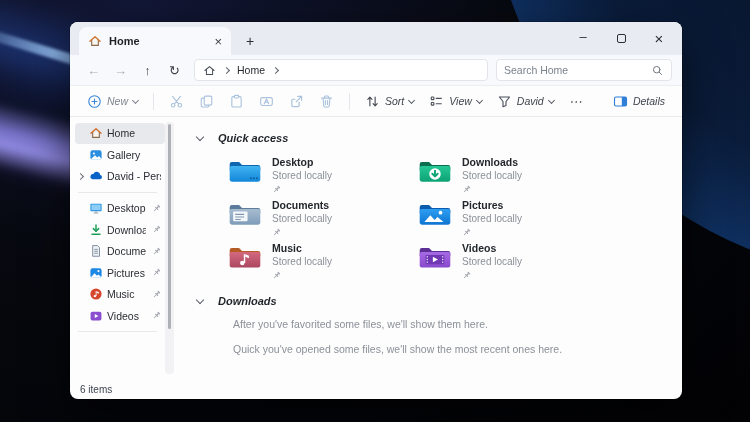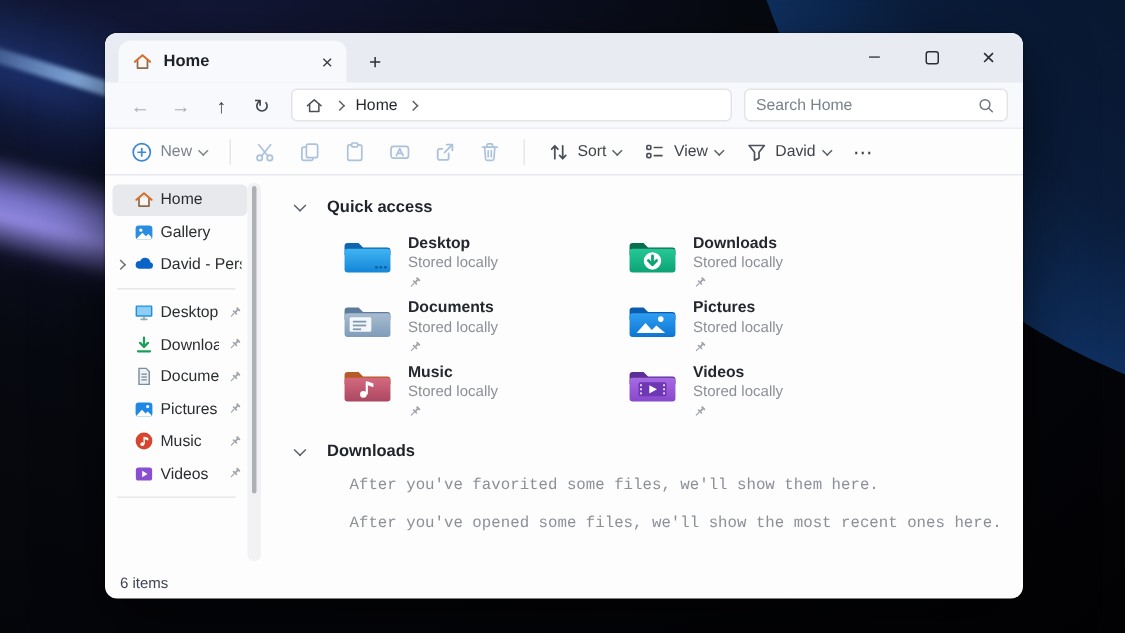--- a/index.html
+++ b/index.html
@@ -52,21 +52,21 @@
   .crumb { font-size:10.5px; color:#26292e; }
   .searchbar { width:176px; height:22px; margin-left:8px; background:#fff; border:1px solid #e2e4e9;
     border-radius:4px; display:flex; align-items:center; padding:0 7px; gap:4px; }
   .searchbar input { flex:1; border:none; outline:none; background:transparent; font-family:"Liberation Sans",sans-serif;
     font-size:10.5px; color:#3c4046; min-width:0; }
   .searchbar input::placeholder { color:#7a828c; }
 
   
   .toolbar { height:31px; background:#fdfdfe; border-bottom:1px solid #e7e9ed; display:flex; align-items:center;
     padding:0 10px; gap:1px; flex:0 0 auto; }
-  .tb-btn { display:flex; align-items:center; gap:5px; padding:0 7px; height:24px; border-radius:4px; }
+  .tb-btn { display:flex; align-items:center; gap:5px; padding:0 7px; height:24px; border-radius:4px;font-style:italic; }
   .tb-label { font-size:10.5px; color:#3f444b; }
   .tb-label.dim { color:#7d838c; }
   .tb-sep { width:1px; height:17px; background:#e3e6ea; margin:0 7px; }
   .more-dots { font-size:13px; color:#3f444b; letter-spacing:1px; }
   .details-btn { margin-left:auto; }
 
   
   .chev { display:inline-block; width:5px; height:5px; border-right:1.2px solid #5a6068; border-bottom:1.2px solid #5a6068; }
   .chev.down { transform:rotate(45deg); margin-top:-2px; }
   .chev.right { transform:rotate(-45deg); }
@@ -84,30 +84,30 @@
   .s-label { font-size:10.5px; color:#2a2d32; white-space:nowrap; overflow:hidden; flex:1; }
   .pin-slot { flex:0 0 auto; margin-left:2px; }
   .pin-slot svg { width:9px; height:9px; display:block; opacity:.8; }
   .side-divider { height:1px; background:#e6e8ea; margin:5px 8px 5px 3px; }
   .sb-track { width:9px; flex:0 0 auto; position:relative; margin:5px 0; background:#f2f2f4; border-radius:4px; }
   .sb-thumb { position:absolute; top:2px; left:3px; width:3px; height:205px; background:#adb0b5; border-radius:2px; }
 
   
   .main { flex:1; padding:12px 8px 0 18px; overflow:hidden; }
   .section-header { display:flex; align-items:center; gap:15px; height:18px; padding-left:5px; }
-  .sec-title { font-weight:700; font-size:11px; color:#1f2328; }
+  .sec-title { font-weight:700; font-size:11px; color:#1f2328;font-style:italic; }
   .tiles { display:grid; grid-template-columns:190px 190px; margin:9px 0 2px 36px; row-gap:4px; }
   .tile { display:flex; gap:10px; align-items:flex-start; height:39px; }
   .t-icon { width:34px; height:28px; flex:0 0 auto; margin-top:1px; }
   .t-icon svg { width:34px; height:28px; display:block; }
   .t-name { font-size:10.5px; font-weight:700; color:#24272c; line-height:1.25; }
   .t-sub { font-size:10px; color:#8b9097; line-height:1.3; }
   .t-pin { margin-top:2px; }
   .t-pin svg { width:9px; height:9px; opacity:.8; }
-  .hint { margin:8px 0 13px 41px; color:#8b9097; font-size:10.5px;font-family:Liberation Mono, monospace; }
+  .hint { margin:8px 0 13px 41px; color:#8b9097; font-size:10.5px; }
   .gap8 { height:9px; }
 
   
   .statusbar { height:20px; flex:0 0 auto; display:flex; align-items:center; padding:0 10px;
     font-size:10px; color:#3e4450; }
 
   svg { overflow:visible; }
 </style>
 </head>
 <body>
@@ -267,20 +267,29 @@
       </div>
       <div class="tb-btn">
         <svg viewBox="0 0 16 16" style="width:15px;height:15px">
           <path d="M2.6 3.2 H13.4 L9.6 8 V12.2 L6.4 13.6 V8 Z" fill="none" stroke="#4a5058" stroke-width="1.2" stroke-linejoin="round"></path>
           </svg>
         <span class="tb-label">David</span>
         <span class="chev down"></span>
       </div>
       <div class="tb-btn">
         <span class="more-dots">⋯</span>
+      </div>
+      <div class="tb-btn details-btn">
+        <svg viewBox="0 0 16 16" style="width:15px;height:15px">
+            <g>
+          <rect x="1.6" y="3.2" width="12.8" height="9.6" rx="1.6" fill="none" stroke="#2f7ed8" stroke-width="1.2"></rect>
+          <path d="M9.4 3.2 H12.8 A1.6 1.6 0 0 1 14.4 4.8 V11.2 A1.6 1.6 0 0 1 12.8 12.8 H9.4 Z" fill="#2f7ed8"></path>
+            </g>
+          </svg>
+        <span class="tb-label">Details</span>
       </div>
     </div>
 
     <div class="body">
       <div class="sidebar">
 
         <div class="side-item selected">
           <span class="chev-slot"></span>
           <span class="s-icon">
             <svg viewBox="0 0 16 16">
@@ -679,21 +688,21 @@
         </div>
 
         <div class="gap8"></div>
 
         <div class="section-header">
           <span class="chev down big"></span>
           <span class="sec-title">Downloads</span>
         </div>
         <div class="hint">After you've favorited some files, we'll show them here.</div>
 
-        <div class="hint">After you've opened some files, we'll show the most recent ones here.</div>
+        <div class="hint">Quick you've opened some files, we'll show the most recent ones here.</div>
 
       </div>
     </div>
 
     <div class="statusbar">
       <span>6 items</span>
     </div>
 
   </div>
 </div>

